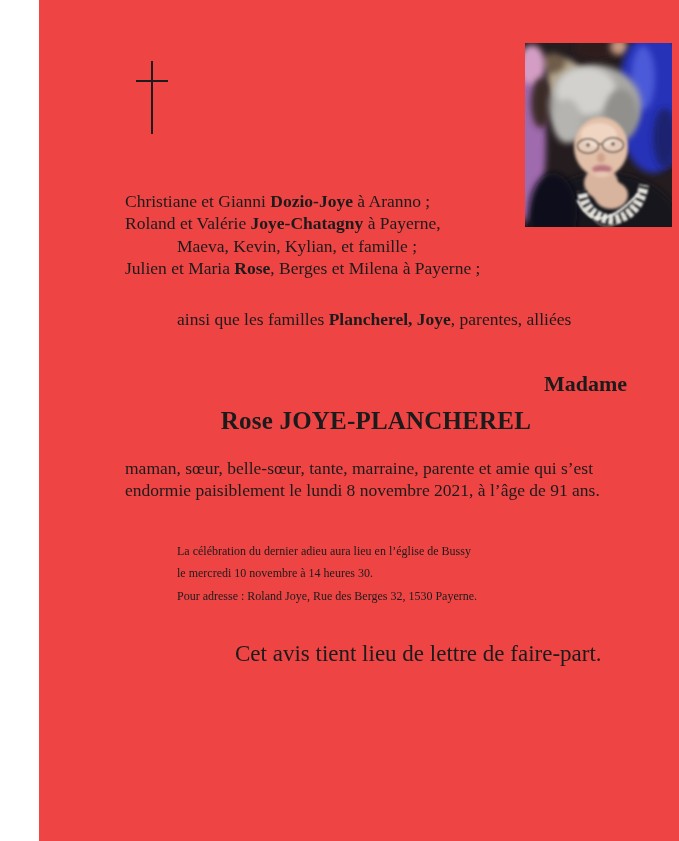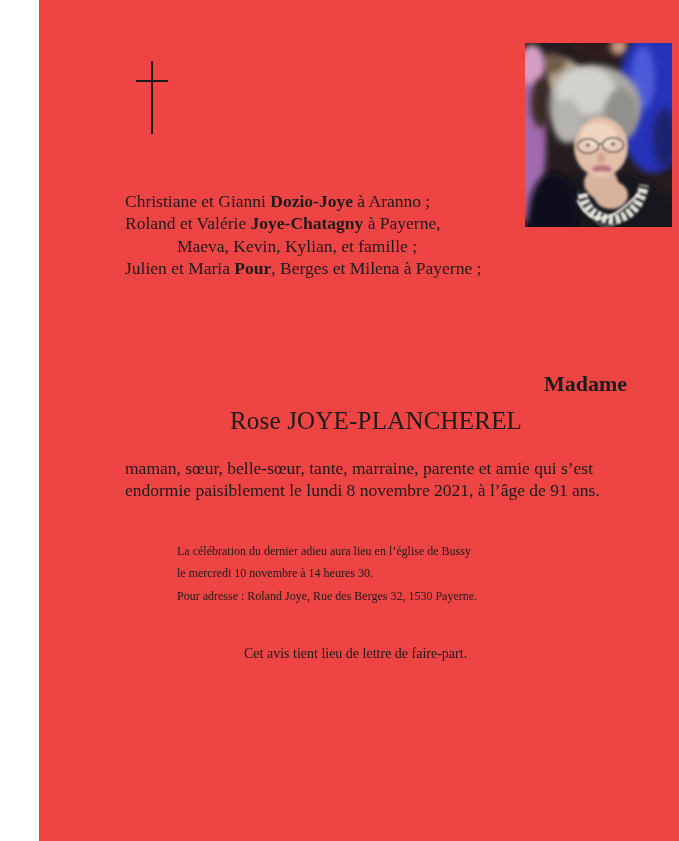--- a/index.html
+++ b/index.html
@@ -44,34 +44,34 @@
     font-size: 17.5px; line-height: 22.3px;
   }
   .deceased-title {
     position: absolute; left: 86px; top: 371px; width: 502px;
     margin: 0; text-align: right;
     font-size: 22px; line-height: 26px; font-weight: bold;
   }
   .deceased-name {
     position: absolute; left: 86px; top: 407px; width: 502px;
     margin: 0; text-align: center;
-    font-size: 25px; line-height: 28px; font-weight: normal;
+    font-size: 25px; line-height: 28px; font-weight: bold;
     letter-spacing: 0.2px;
   }
   .tribute {
     position: absolute; left: 86px; top: 457px;
     font-size: 17.5px; line-height: 22.3px;
   }
   .ceremony {
     position: absolute; left: 138px; top: 540px;
     font-size: 12px; line-height: 22.3px;
   }
   .closing {
-    position: absolute; left: 205px; top: 643px;
-    margin: 0; font-size: 14px; line-height: 22.3px; white-space: nowrap;
+    position: absolute; left: 196px; top: 643px;
+    margin: 0; font-size: 23px; line-height: 22.3px; white-space: nowrap;
   }
   b { font-weight: bold; }
 </style>
 </head>
 <body>
 
 <div class="page">
 
   <div class="cross">
     <span class="v-bar"></span>
@@ -141,24 +141,25 @@
 
       <path d="M 53 158 Q 72 196 114 150" fill="none" stroke="#f2efe8" stroke-width="2.6" stroke-dasharray="2.6 2.2" stroke-linecap="round" filter="url(#b08)"></path>
       <path d="M 60 164 Q 82 206 111 158" fill="none" stroke="#cfc8b0" stroke-width="0.9" filter="url(#b08)"></path>
     </svg>
   </div>
 
   <div class="family txt">
     <p><span>Christiane et Gianni </span><b>Dozio-Joye</b><span> à Aranno ;</span></p>
     <p><span>Roland et Valérie </span><b>Joye-Chatagny</b><span> à Payerne,</span></p>
     <p class="indent"><span>Maeva, Kevin, Kylian, et famille ;</span><b></b><span></span></p>
-    <p><span>Julien et Maria </span><b>Pour</b><span>, Berges et Milena à Payerne ;</span></p>
+    <p><span>Julien et Maria </span><b>Rose</b><span>, Berges et Milena à Payerne ;</span></p>
   </div>
 
   <div class="intro txt">
+    <p><span>ainsi que les familles </span><b>Plancherel, Joye</b><span>, parentes, alliées</span></p>
   </div>
 
   <h2 class="deceased-title">Madame</h2>
   <h1 class="deceased-name">Rose JOYE-PLANCHEREL</h1>
 
   <div class="tribute txt">
     <p>maman, sœur, belle-sœur, tante, marraine, parente et amie qui s’est</p>
     <p>endormie paisiblement le lundi 8 novembre 2021, à l’âge de 91 ans.</p>
   </div>
 

